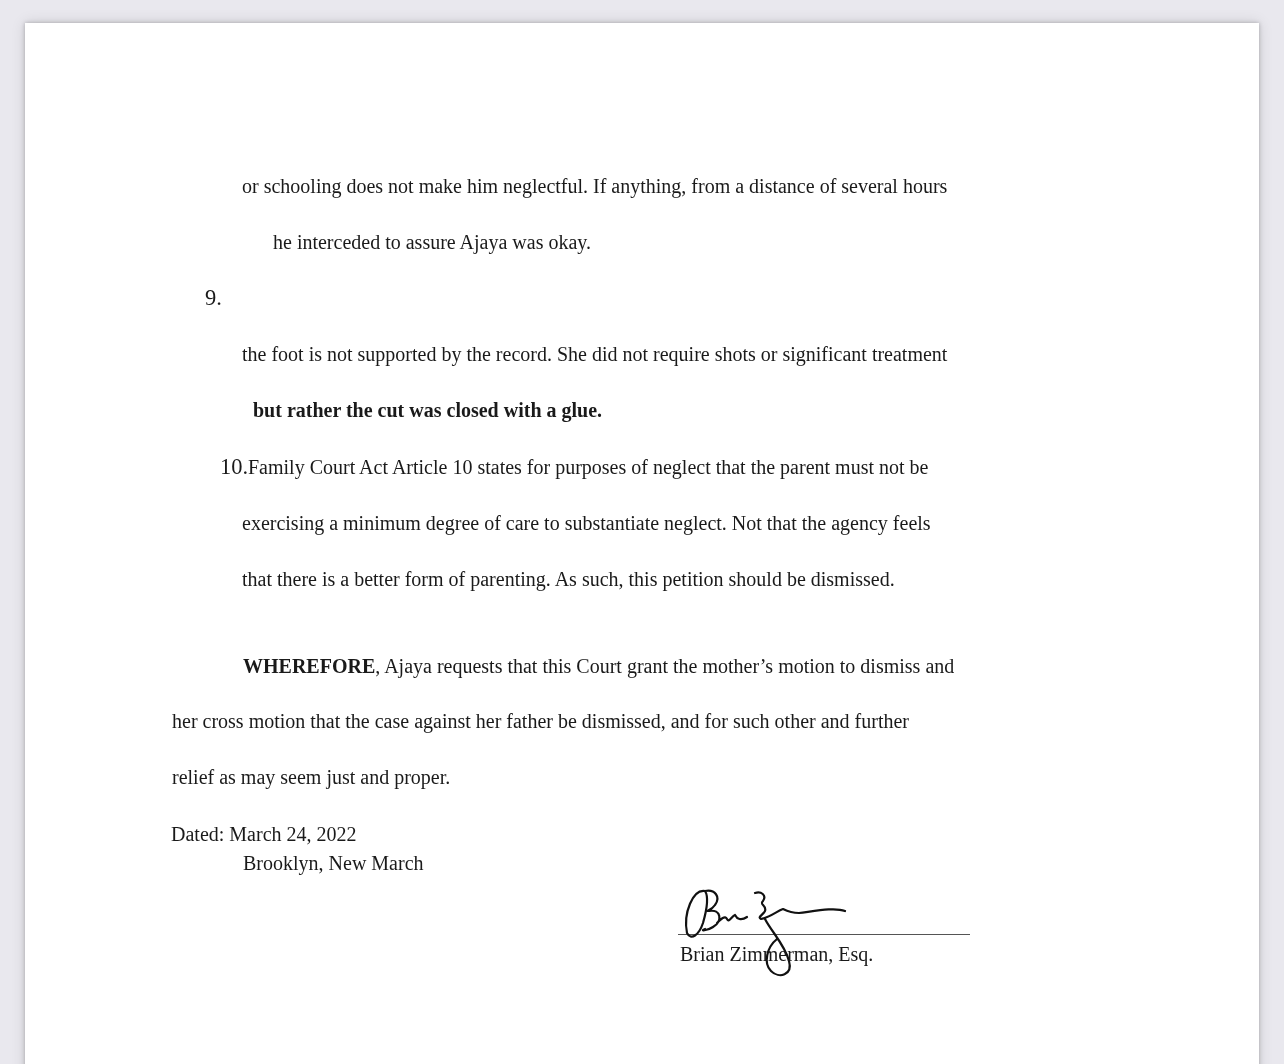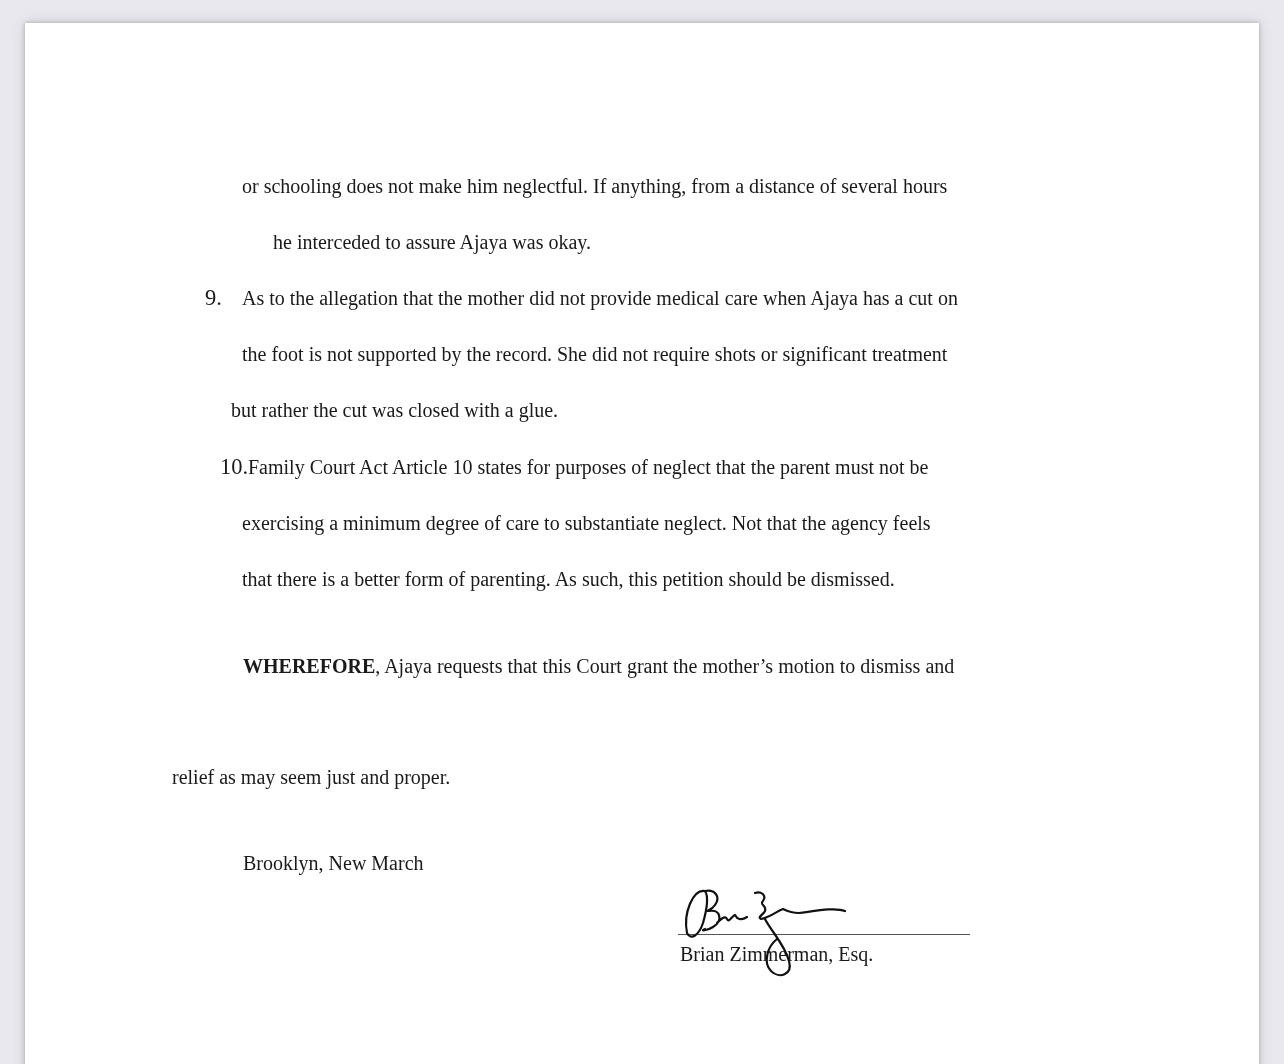--- a/index.html
+++ b/index.html
@@ -30,32 +30,33 @@
 </style>
 </head>
 <body>
 
 <div class="page">
 
   <div class="line" style="left:217px; top:149px;">or schooling does not make him neglectful. If anything, from a distance of several hours</div>
   <div class="line" style="left:217px; top:205px;margin-left:31px;">he interceded to assure Ajaya was okay.</div>
 
   <div class="num" style="left:180px; top:261px;">9.</div>
-  <div class="line" style="left:217px; top:261px;">As to the allegation that the mother did not provide medical care when Ajaya has a cut on</div>
   <div class="line" style="left:217px; top:317px;text-align:center;">the foot is not supported by the record. She did not require shots or significant treatment</div>
-  <div class="line" style="left:206px; top:373px;">but rather the cut was closed with a glue.</div>
+  <div class="line" style="left:228px; top:373px;font-weight:bold;">but rather the cut was closed with a glue.</div>
 
   <div class="num" style="left:180px; top:430px;margin-left:15px;">10.</div>
   <div class="line" style="left:223px; top:430px;">Family Court Act Article 10 states for purposes of neglect that the parent must not be</div>
   <div class="line" style="left:217px; top:486px;text-align:right;">exercising a minimum degree of care to substantiate neglect. Not that the agency feels</div>
   <div class="line" style="left:217px; top:542px;text-align:center;">that there is a better form of parenting. As such, this petition should be dismissed.</div>
 
   <div class="line" style="left:218px; top:629px;"><b>WHEREFORE</b><span>, Ajaya requests that this Court grant the mother’s motion to dismiss and</span></div>
+  <div class="line" style="left:147px; top:684px;">her cross motion that the case against her father be dismissed, and for such other and further</div>
   <div class="line" style="left:147px; top:740px;">relief as may seem just and proper.</div>
 
+  <div class="line" style="left:146px; top:797px;">Dated: March 24, 2022</div>
   <div class="line" style="left:218px; top:826px;">Brooklyn, New March</div>
 
   <div class="sig-line"></div>
   <svg class="signature" width="200" height="100" viewBox="0 0 200 100">
     <path d="M30 8 C18 6 8 30 12 50 C16 58 24 52 28 40 C32 26 34 14 30 8 C40 6 46 14 40 22 C36 28 30 28 34 28 C46 26 48 38 38 44 C32 48 24 48 30 46 M42 40 C46 36 50 32 52 36 C54 40 56 34 60 32 C62 36 66 38 72 34" fill="none" stroke="#111" stroke-width="2.2" stroke-linecap="round" stroke-linejoin="round"></path>
     <path d="M80 10 C86 8 92 12 88 18 C84 22 92 22 90 28 C88 32 82 34 86 36 C96 34 102 28 108 26 C112 28 118 30 124 30 C140 28 160 24 170 28" fill="none" stroke="#111" stroke-width="2.2" stroke-linecap="round" stroke-linejoin="round"></path>
     <path d="M90 36 C96 48 110 62 114 78 C118 92 104 96 96 88 C88 80 92 64 102 56" fill="none" stroke="#111" stroke-width="2.2" stroke-linecap="round" stroke-linejoin="round"></path>
   </svg>
   <div class="line" style="left:655px; top:917px;text-align:right;">Brian Zimmerman, Esq.</div>
 

